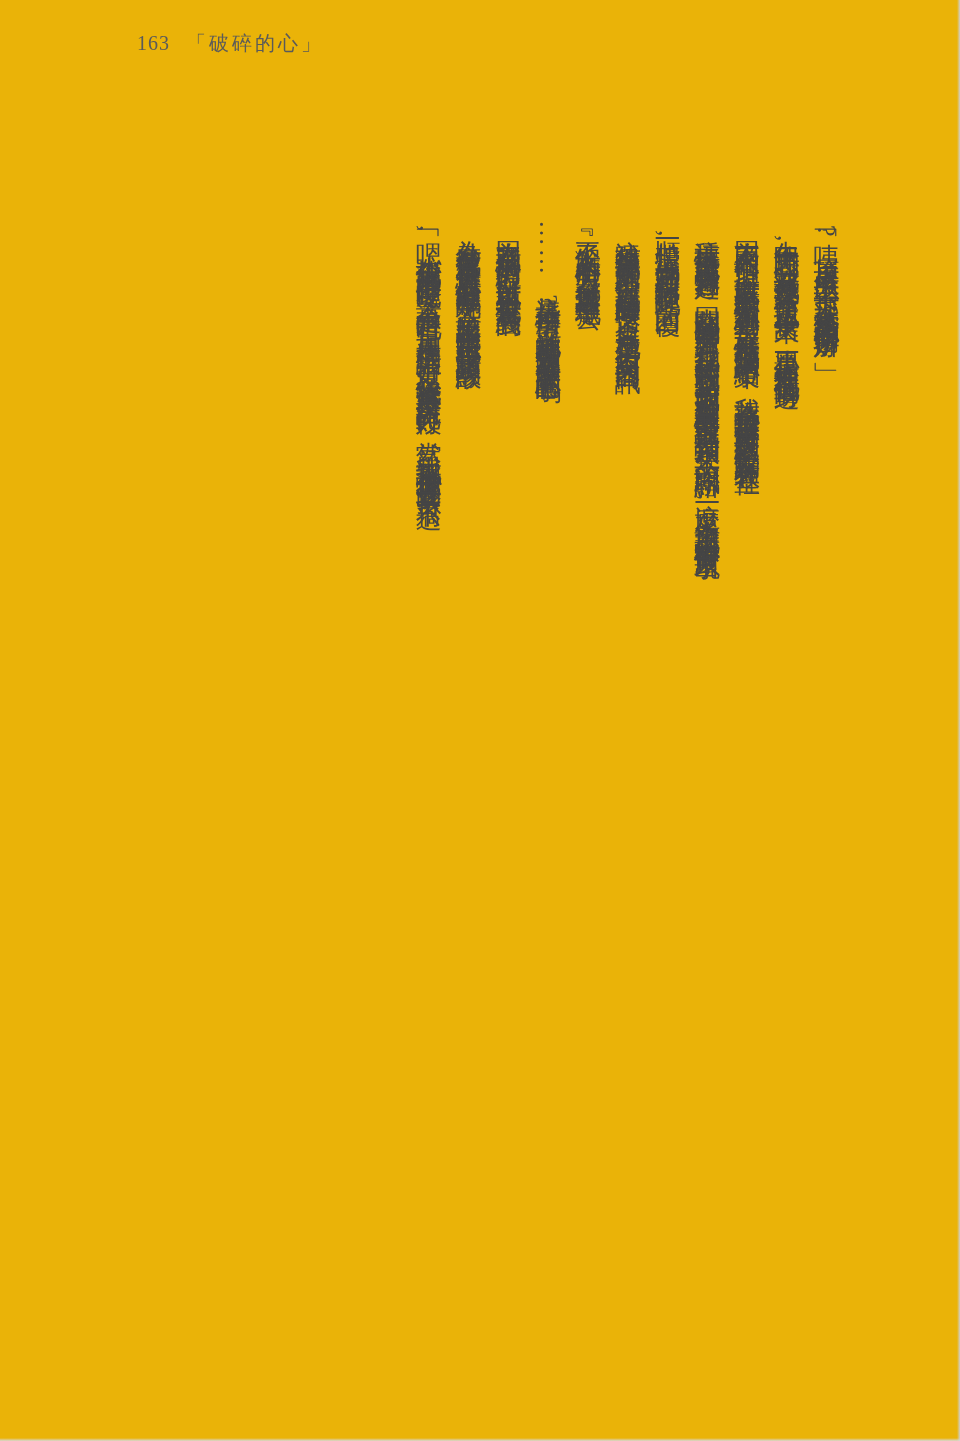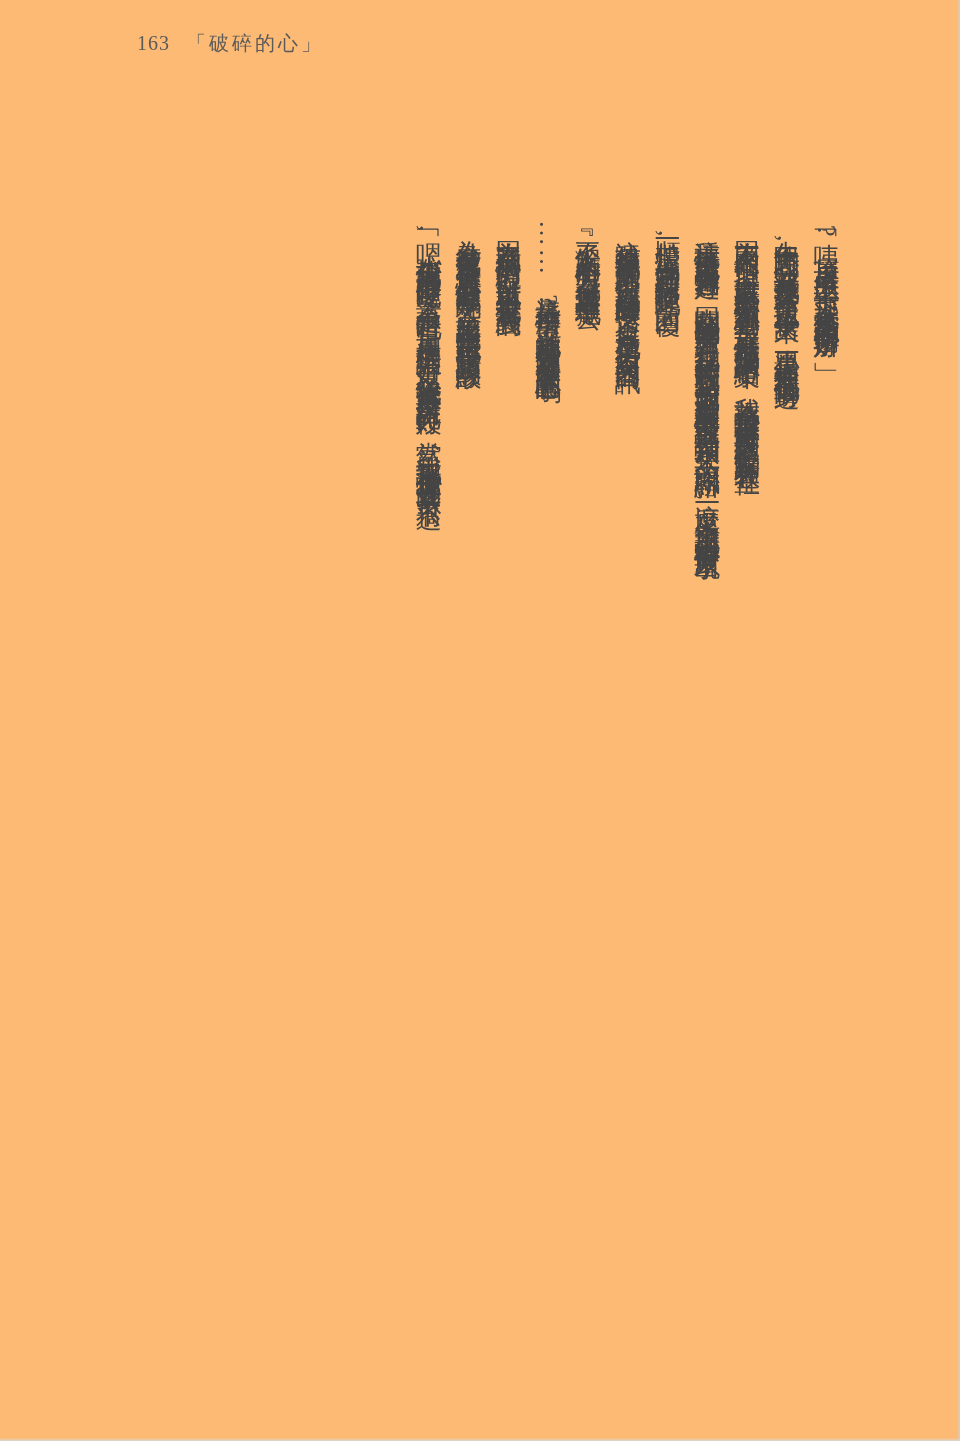--- a/index.html
+++ b/index.html
@@ -4,21 +4,21 @@
 <style>
   html, body {
     margin: 0;
     padding: 0;
     background: #e8e8e8;
   }
   .page {
     position: relative;
     width: 960px;
     height: 1441px;
-    background: #fdba74;
+    background: #eab308;
     overflow: hidden;
     font-family: "Liberation Serif", "DejaVu Serif", serif;
   }
   
   .edge-right {
     position: absolute;
     right: 0;
     top: 0;
     width: 3px;
     height: 100%;

